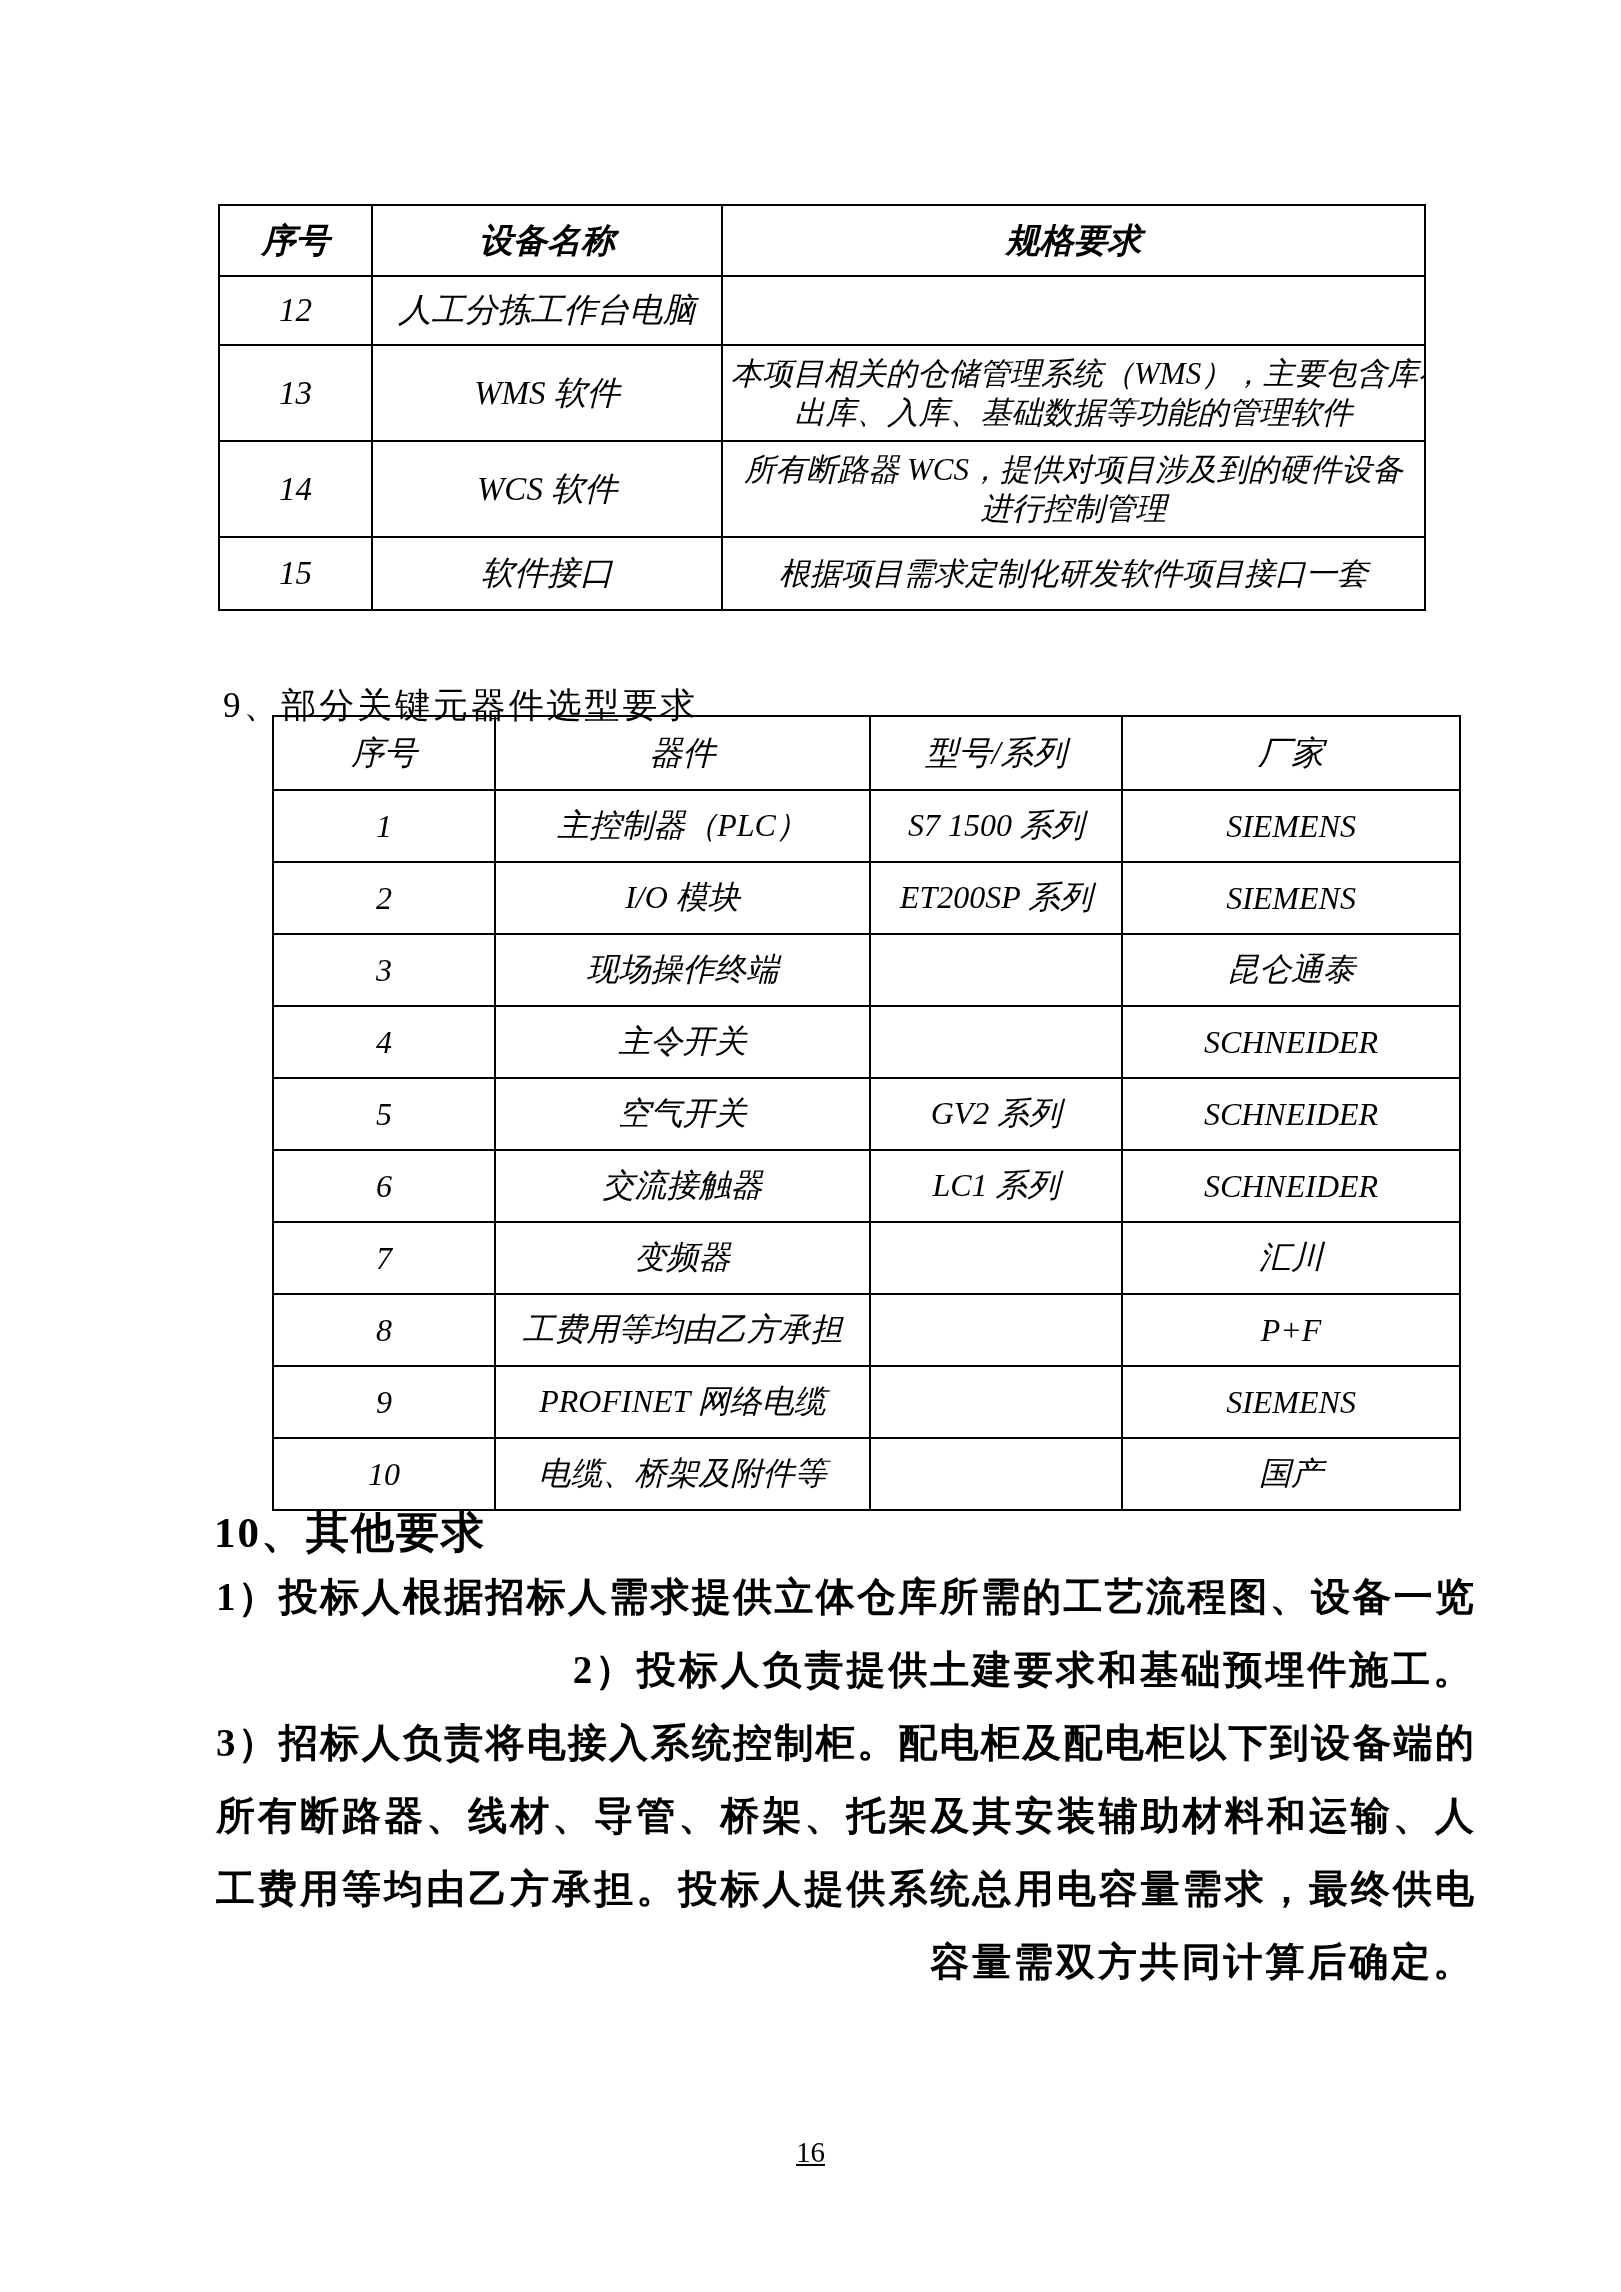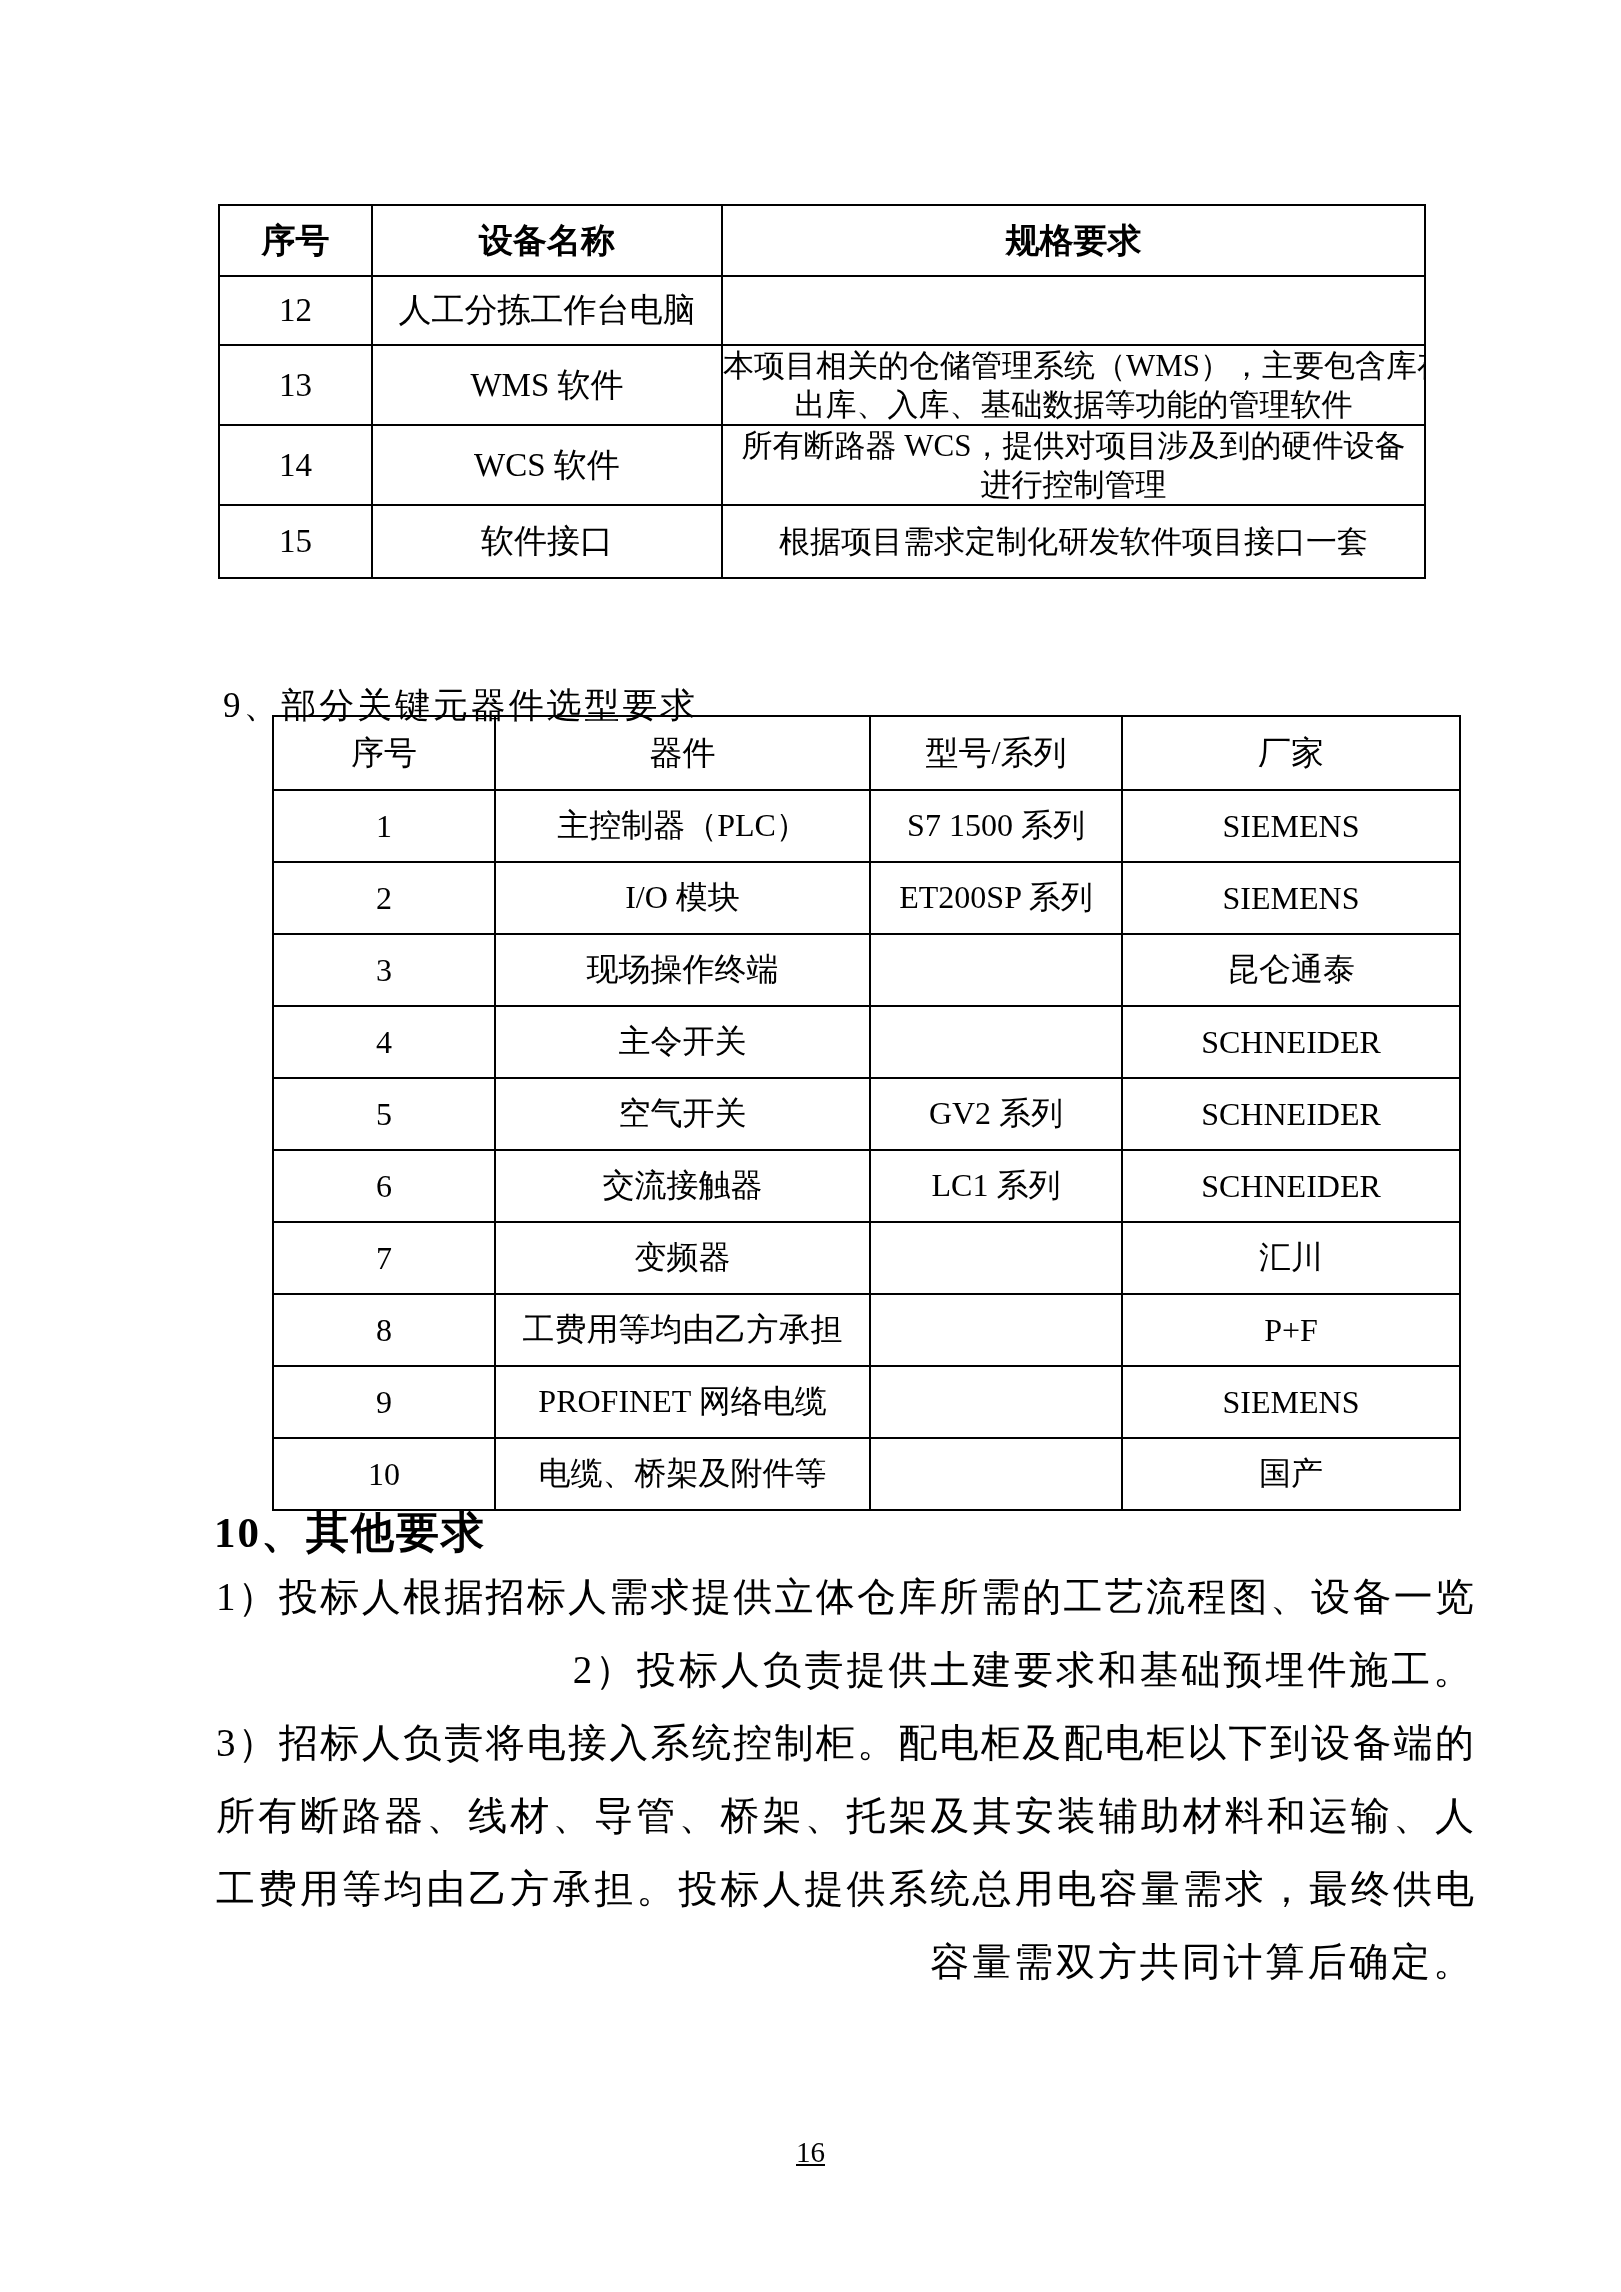--- a/index.html
+++ b/index.html
@@ -23,25 +23,26 @@
 
   
   table {
     border-collapse: collapse;
     table-layout: fixed;
   }
   td, th {
     border: 2px solid #000000;
     border-top-width: 2.9px;
     border-bottom-width: 2.9px;
-    padding: 0;
+    padding: 8px;
     text-align: center;
     vertical-align: middle;
     overflow: hidden;
     font-weight: normal;
+    font-style: italic;
   }
 
   
   .t1 {
     position: absolute;
     left: 218px;
     top: 204px;
     width: 1206px;
   }
   .t1 th {
@@ -98,20 +99,21 @@
   .paras {
     position: absolute;
     left: 216px;
     top: 1560px;
     width: 1259px;
     font-size: 39px;
   }
   .pline {
     line-height: 73px;
     height: 73px;
+    font-weight: bold;
   }
   .jline {
     letter-spacing: 1px;
     text-align: justify;
     text-align-last: justify;
   }
   .sline {
     letter-spacing: 2.9px;
     text-align: right;
   }

